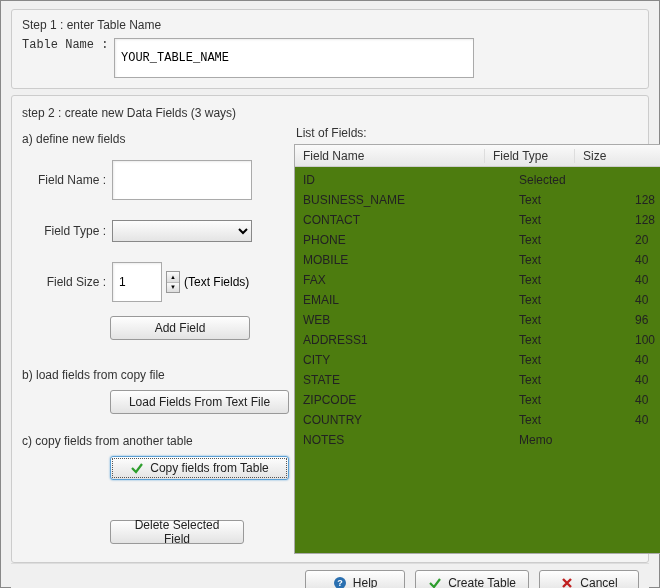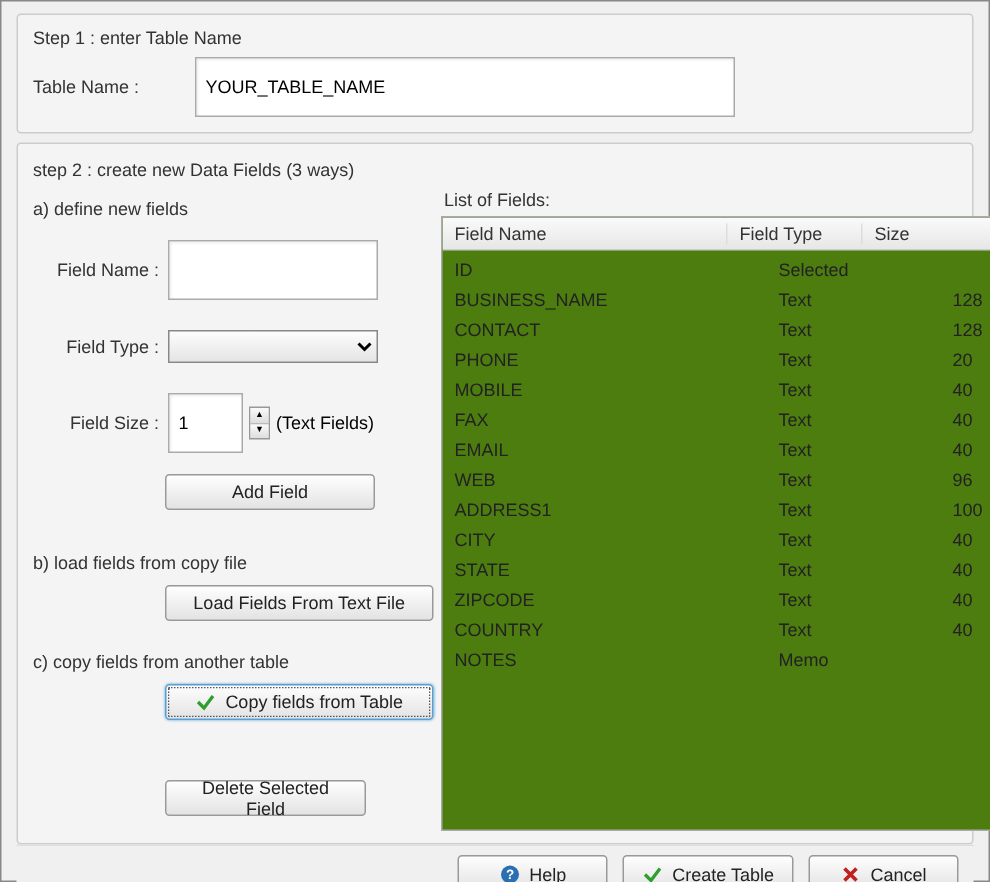--- a/index.html
+++ b/index.html
@@ -56,21 +56,21 @@
     border: 1px solid #ccc;
     border-radius: 3px;
     padding: 6px 10px 10px 10px;
     margin-bottom: 6px;
     background: #f4f4f4;
   }
   .step-label {
     margin: 2px 0 6px 0;
     color: #333;
   }
-  .row { display: flex; align-items: center; gap: 20px; }
+  .row { display: flex; gap: 4px; font-family: Liberation Mono, monospace; }
   .field-label { color: #333; min-width: 88px; }
   input.txt {
     border: 1px solid #aaa;
     background: #fff;
     height: 22px;
     padding: 19px 6px;
     font-family: inherit;
     font-size: 12px;
     box-shadow: inset 1px 1px 2px rgba(0,0,0,0.08);
   }

